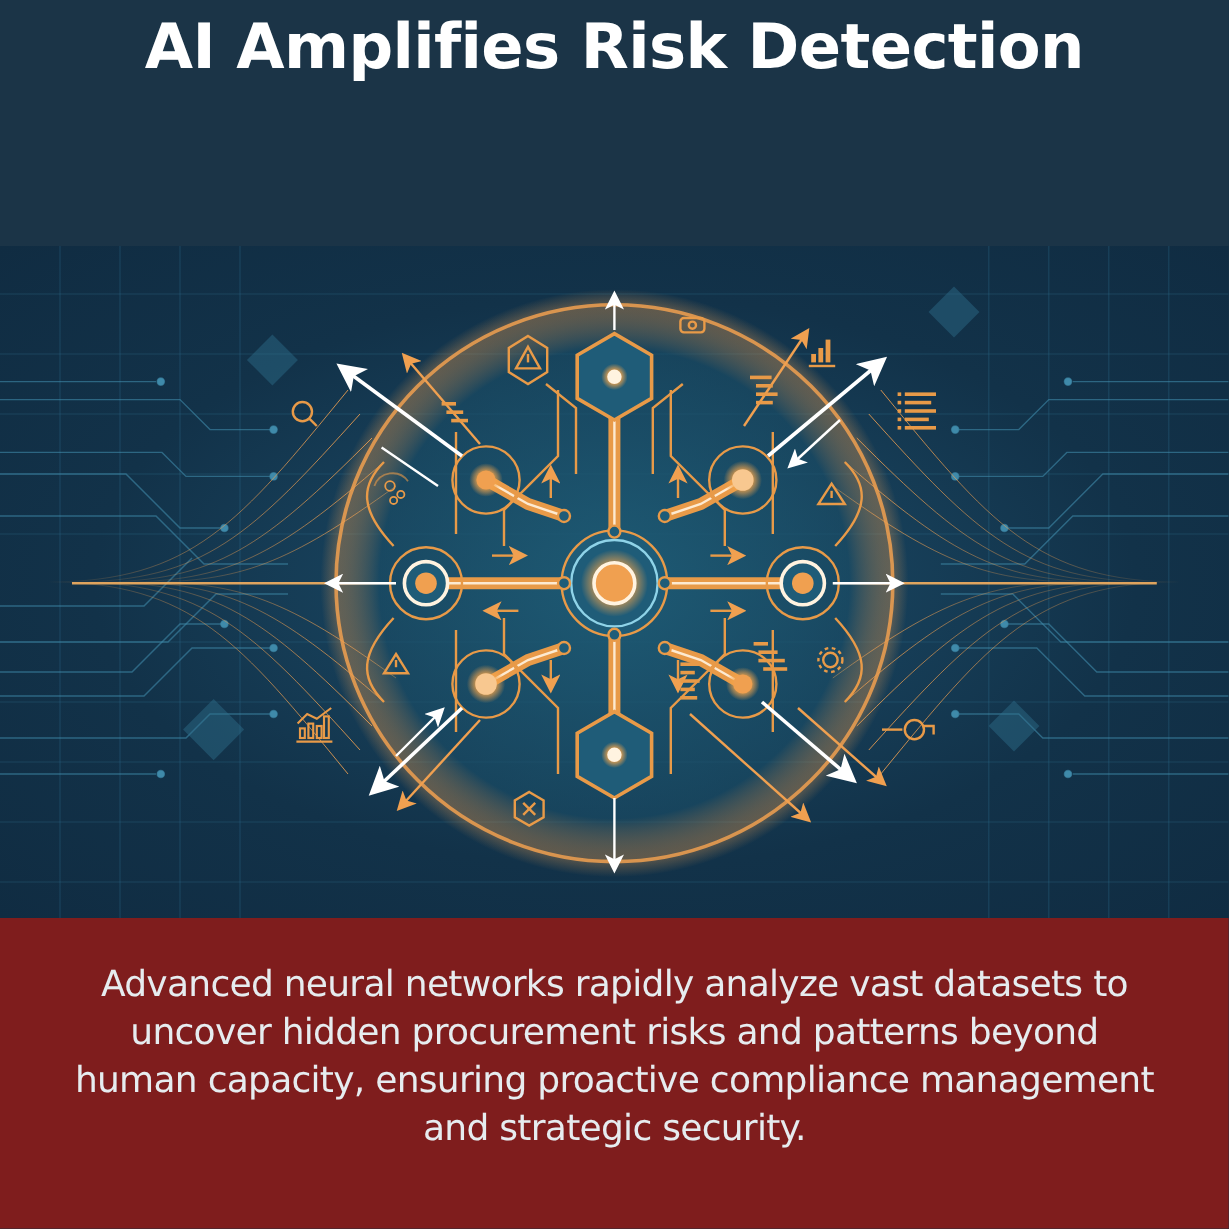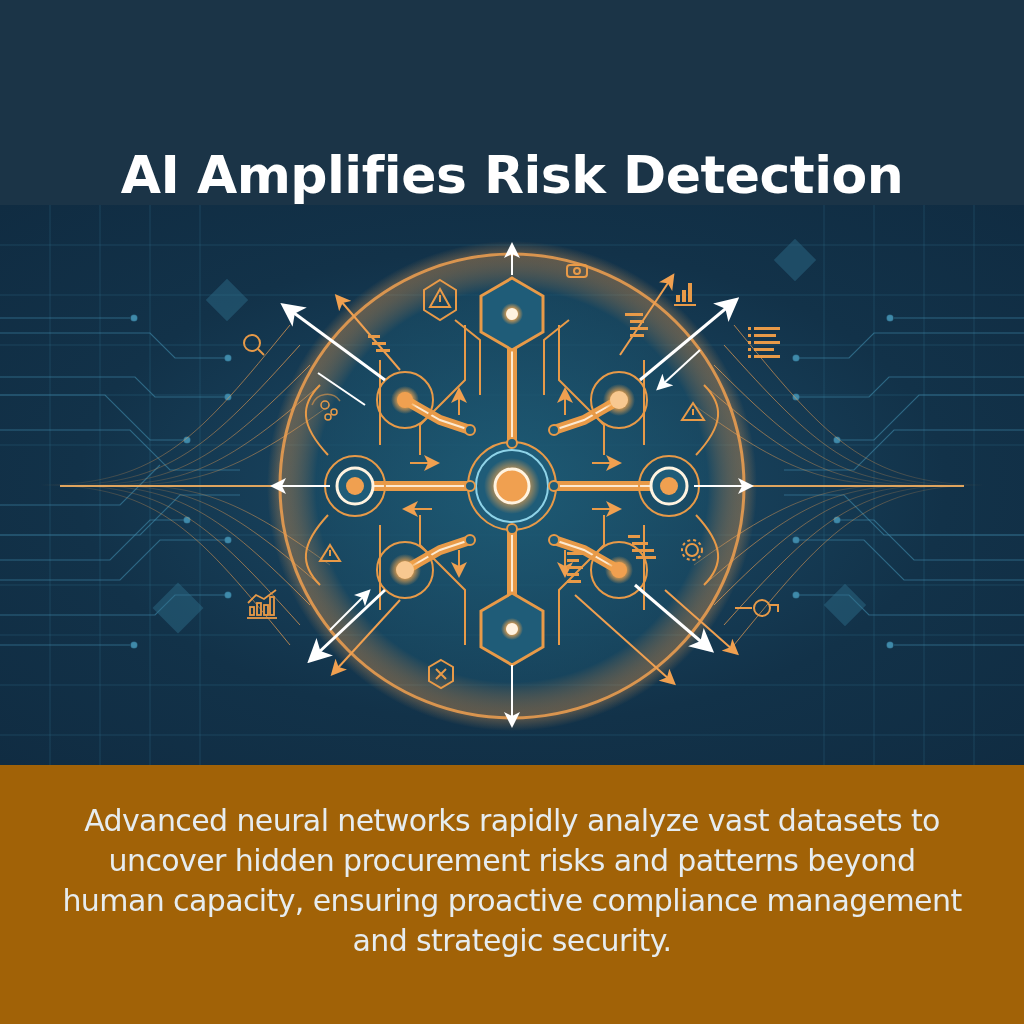--- a/index.html
+++ b/index.html
@@ -2,41 +2,41 @@
 <html><head>
   <meta charset="utf-8">
   <style>
     * { margin: 0; padding: 0; box-sizing: border-box; }
     html, body { width: 1024px; height: 1024px; overflow: hidden; background: #1a3346; }
     body { font-family: "Liberation Sans", sans-serif; position: relative; }
 
     .header {
       position: absolute; left: 0; top: 0; width: 1024px; height: 205px;
       background: #1b3447;
-      display: flex; align-items: flex-end; justify-content: center;
+      display: flex; align-items: flex-start; justify-content: center;
     }
     .title {
       color: #ffffff;
       font-family: "DejaVu Sans", sans-serif;
       font-weight: bold;
       font-size: 52px;
       letter-spacing: -0.5px;
       margin-top: 10px;
     }
 
     .illustration {
       position: absolute; left: 0; top: 205px; width: 1024px; height: 560px;
       background: radial-gradient(ellipse at 50% 50%, #1f5670 0%, #17405a 30%, #123249 60%, #102c42 100%);
       overflow: hidden;
     }
     .illustration svg { position: absolute; left: 0; top: 0; }
 
     .footer {
       position: absolute; left: 0; top: 765px; width: 1024px; height: 259px;
-      background: #a16207;
+      background: #7f1d1d;
       display: flex; justify-content: center;
     }
     .description {
       margin-top: 36px;
       width: 900px;
       color: #e6ecef;
       font-family: "DejaVu Sans", sans-serif;
       font-size: 30px;
       line-height: 40px;
       text-align: center;

